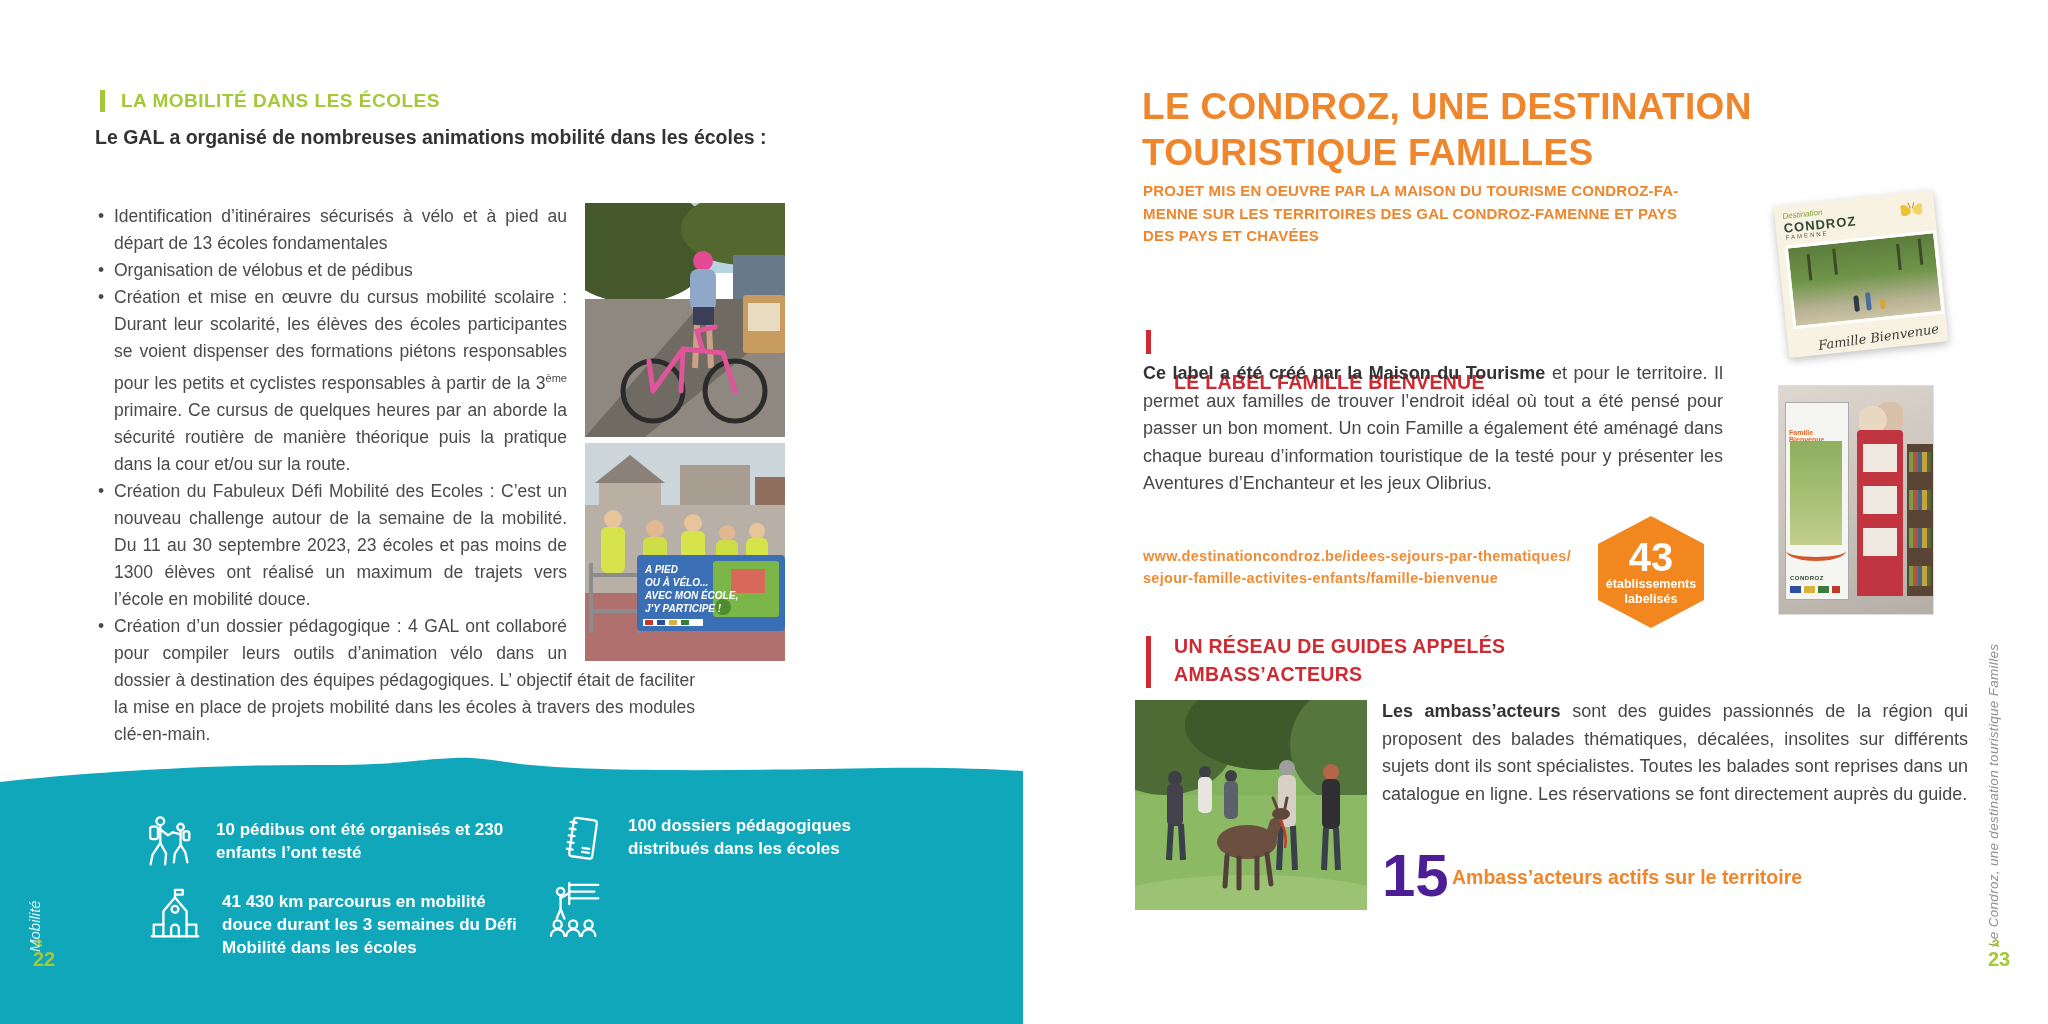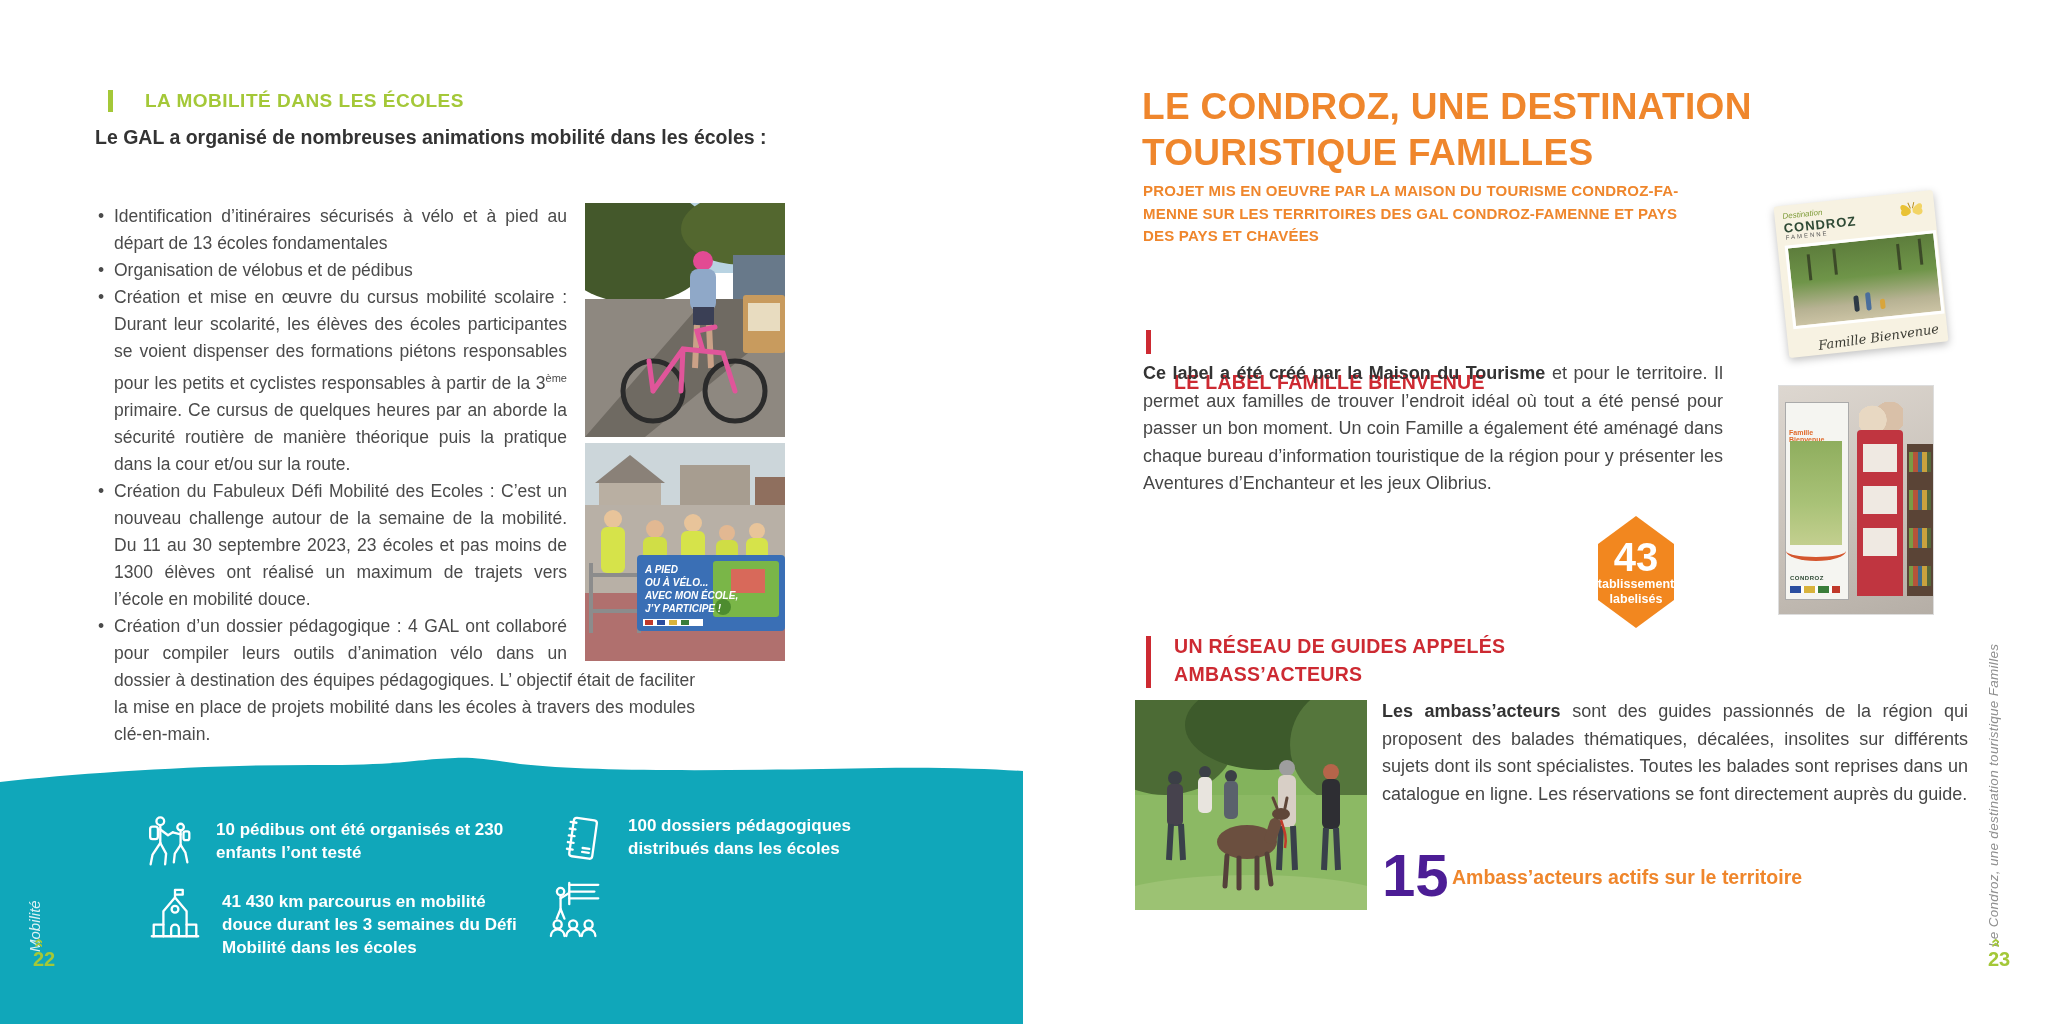--- a/index.html
+++ b/index.html
@@ -1,21 +1,21 @@
 <!DOCTYPE html>
 <html><head>
 <meta charset="utf-8">
 <style>
   html,body{margin:0;padding:0;background:#fff;}
   .canvas{position:relative;width:2048px;height:1024px;background:#ffffff;overflow:hidden;
           font-family:"Liberation Sans", sans-serif;color:#454545;}
   .abs{position:absolute;}
 
   
-  .heading-row{left:108px;top:90px;display:flex;align-items:center;gap:32px;}
+  .heading-row{left:100px;top:90px;display:flex;align-items:center;gap:16px;}
   .green-bar{width:5px;height:22px;background:#a4c838;}
   .section-h{font-size:19px;font-weight:bold;color:#a4c838;letter-spacing:.5px;margin:0;}
   .intro{left:95px;top:126px;font-size:19.5px;font-weight:bold;color:#333;margin:0;}
   .content{left:95px;top:203px;width:600px;font-size:17.5px;line-height:27px;
            text-align:justify;color:#4a4a4a;}
   .float-spacer{float:right;width:128px;height:452px;}
   ul.bullets{margin:0;padding:0;list-style:none;}
   ul.bullets li{padding-left:19px;position:relative;}
   ul.bullets li::before{content:"•";position:absolute;left:3px;color:#4a4a4a;}
   sup{font-size:11px;}
@@ -48,21 +48,21 @@
   .rb1{left:1146px;top:330px;height:24px;}
   .rb2{left:1146px;top:636px;height:52px;}
   .red-h{font-size:19.5px;font-weight:bold;color:#cd2a32;letter-spacing:.3px;line-height:28px;}
   .rh1{left:1174px;top:328px;margin-top:40px;}
   .rh2{left:1174px;top:632px;}
   .body-text{font-size:18px;line-height:27.5px;text-align:justify;color:#464646;margin:0;}
   .p1{left:1143px;top:360px;width:580px;}
   .b{font-weight:bold;color:#333;}
   .url{left:1143px;top:545px;font-size:14.5px;line-height:22px;font-weight:bold;
        color:#ef8c37;letter-spacing:.3px;}
-  .hex{left:1598px;top:516px;width:76px;height:112px;background:#f2871f;color:#fff;
+  .hex{left:1598px;top:516px;width:106px;height:112px;background:#f2871f;color:#fff;
        clip-path:polygon(50% 0,100% 25%,100% 75%,50% 100%,0 75%,0 25%);
        display:flex;flex-direction:column;align-items:center;justify-content:center;text-align:center;}
   .hex-val{font-size:40px;font-weight:bold;line-height:40px;}
   .hex-small{font-size:12.5px;font-weight:bold;line-height:15px;}
   .photo3{left:1135px;top:700px;width:232px;height:210px;}
   .p2{left:1382px;top:698px;width:586px;}
   .big15{left:1382px;top:852px;font-size:60px;font-weight:bold;color:#4c1d95;line-height:48px;}
   .lbl15{left:1452px;top:866px;font-size:19.5px;font-weight:bold;color:#ef862c;}
 
   
@@ -259,22 +259,26 @@
 
   <div class="abs r-sub">
     <div>PROJET MIS EN OEUVRE PAR LA MAISON DU TOURISME CONDROZ-FA-</div>
     <div>MENNE SUR LES TERRITOIRES DES GAL CONDROZ-FAMENNE ET PAYS</div>
     <div>DES PAYS ET CHAVÉES</div>
   </div>
 
   <div class="abs red-bar rb1"></div>
   <div class="abs red-h rh1">LE LABEL FAMILLE BIENVENUE</div>
 
-  <p class="abs body-text p1"><span class="b">Ce label a été créé par la Maison du Tourisme</span><span> et pour le territoire. Il permet aux familles de trouver l’endroit idéal où tout a été pensé pour passer un bon moment. Un coin Famille a également été aménagé dans chaque bureau d’information touristique de la région pour y présenter les Aventures d’Enchanteur et les jeux Olibrius.</span></p>
-
+  <p class="abs body-text p1"><span class="b">Ce label a été créé par la Maison du Tourisme</span><span> et pour le territoire. Il permet aux familles de trouver l’endroit idéal où tout a été pensé pour passer un bon moment. Un coin Famille a également été aménagé dans chaque bureau d’information touristique de la testé pour y présenter les Aventures d’Enchanteur et les jeux Olibrius.</span></p>
+
+  <div class="abs url">
+    <div>www.destinationcondroz.be/idees-sejours-par-thematiques/</div>
+    <div>sejour-famille-activites-enfants/famille-bienvenue</div>
+  </div>
 
   <div class="abs hex">
     <div class="hex-val">43</div>
     <div class="hex-small">établissements</div>
     <div class="hex-small">labelisés</div>
   </div>
 
   <div class="abs red-bar rb2"></div>
   <div class="abs red-h rh2">
     <div>UN RÉSEAU DE GUIDES APPELÉS</div>

